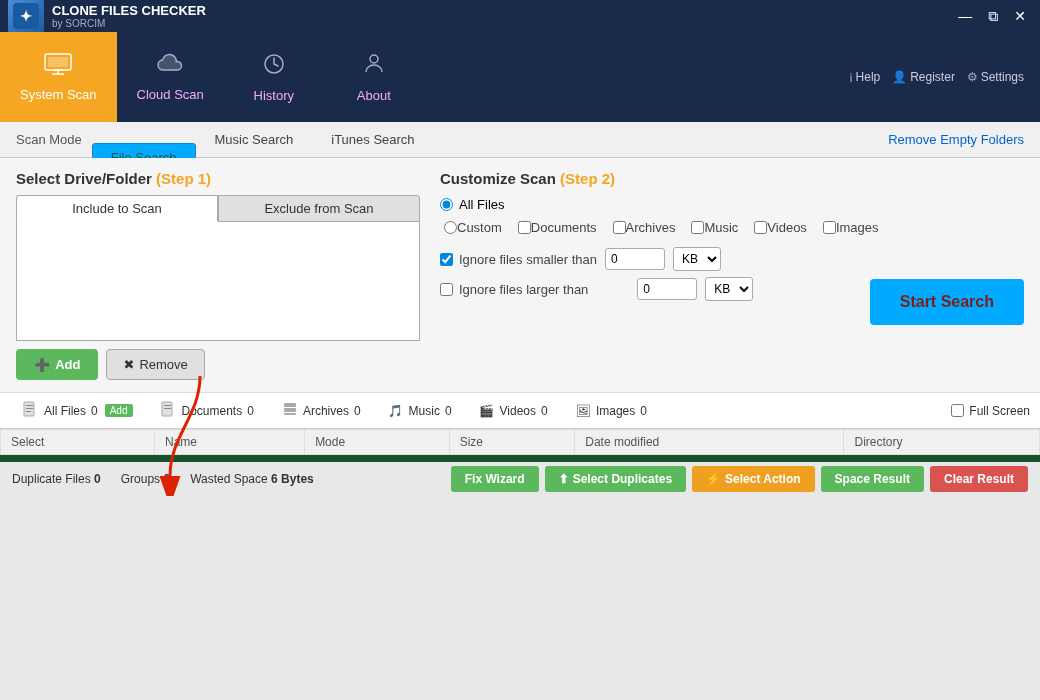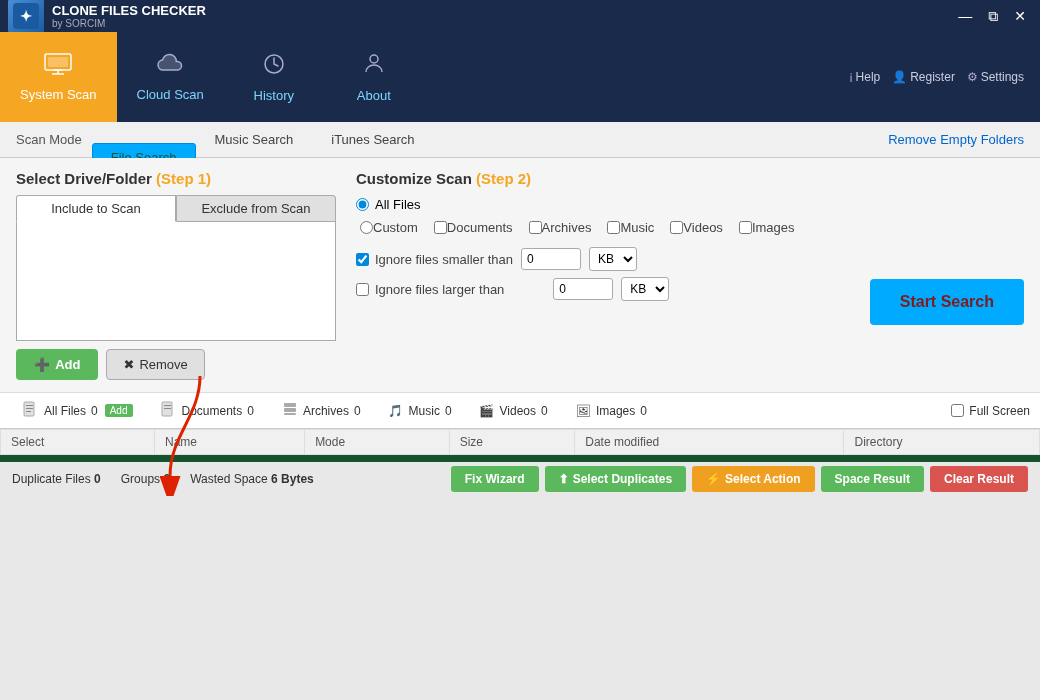--- a/index.html
+++ b/index.html
@@ -7,37 +7,37 @@
 
     
     .titlebar { background: #1a2a4a; display: flex; align-items: center; justify-content: space-between; padding: 0 8px; height: 32px; }
     .titlebar-left { display: flex; align-items: center; gap: 8px; }
     .app-logo { width: 36px; height: 36px; background: linear-gradient(135deg, #4a90d9, #1a5aa0); border-radius: 4px; display: flex; align-items: center; justify-content: center; color: white; font-size: 10px; font-weight: bold; }
     .titlebar-controls { display: flex; gap: 4px; }
     .titlebar-btn { color: white; background: none; border: none; cursor: pointer; font-size: 14px; padding: 2px 6px; }
 
     
     .navbar { background: #1a2a4a; display: flex; align-items: stretch; height: 90px; padding: 0 0 0 0; }
-    .nav-tab { display: flex; flex-direction: column; align-items: center; justify-content: center; padding: 8px 20px; cursor: pointer; color: #7dd3fc; font-size: 12px; gap: 6px; min-width: 100px; }
+    .nav-tab { display: flex; flex-direction: column; align-items: center; justify-content: center; padding: 8px 20px; cursor: pointer; color: #f0abfc; font-size: 12px; gap: 6px; min-width: 100px; }
     .nav-tab.active { background: #f5a623; color: white; }
     .nav-tab .nav-icon { font-size: 24px; }
     .nav-tab .nav-label { font-size: 13px; }
     .navbar-right { margin-left: auto; display: flex; align-items: center; gap: 12px; padding-right: 16px; color: #ccd; font-size: 12px; }
     .navbar-right span { cursor: pointer; display: flex; align-items: center; gap: 3px; }
 
     
     .modebar { background: #f0f0f0; border-bottom: 1px solid #ccc; display: flex; align-items: center; padding: 0 16px; height: 36px; gap: 0; }
     .modebar-label { color: #555; font-size: 13px; margin-right: 10px; }
     .mode-tab { padding: 6px 18px; font-size: 13px; cursor: pointer; border: 1px solid transparent; border-radius: 3px; color: #444; }
     .mode-tab.active { background: #00aaff; color: #14532d; border-color: #0088dd; margin-top: 36px; }
     .remove-empty { margin-left: auto; color: #0066cc; cursor: pointer; text-decoration: none; font-size: 13px; }
     .content-area { display: flex; padding: 12px 16px; gap: 20px; background: #f5f5f5; border-bottom: 1px solid #ddd; }
 
     
-    .left-panel { width: 320px; flex-shrink: 0; }
+    .left-panel { width: 404px; flex-shrink: 0; }
     .panel-title { font-size: 15px; font-weight: bold; color: #333; margin-bottom: 8px; }
     .panel-title .step { color: #f5a623; }
     .tabs-row { display: flex; margin-bottom: 0; }
     .tab-btn { flex: 1; padding: 5px 10px; border: 1px solid #aaa; background: #e0e0e0; cursor: pointer; font-size: 13px; color: #333; text-align: center; }
     .tab-btn.active { background: white; border-bottom: 1px solid white; z-index: 1; }
     .tab-btn:first-child { border-radius: 3px 0 0 0; }
     .tab-btn:last-child { border-radius: 0 3px 0 0; }
     .folder-list { border: 1px solid #aaa; background: white; height: 120px; margin-top: -1px; border-top: none; }
     .btn-row { display: flex; gap: 8px; margin-top: 8px; }
     .btn-add { background: #5cb85c; color: white; border: none; border-radius: 4px; padding: 7px 18px; cursor: pointer; font-size: 13px; display: flex; align-items: center; gap: 5px; font-weight: bold; }

